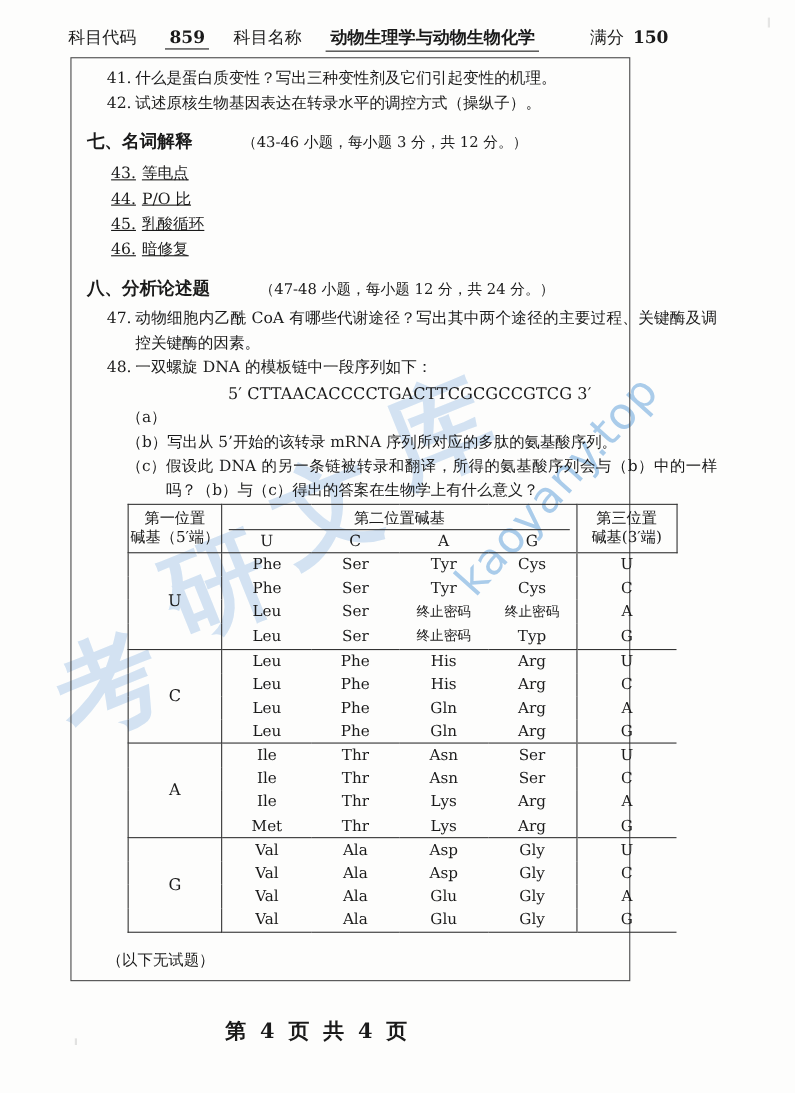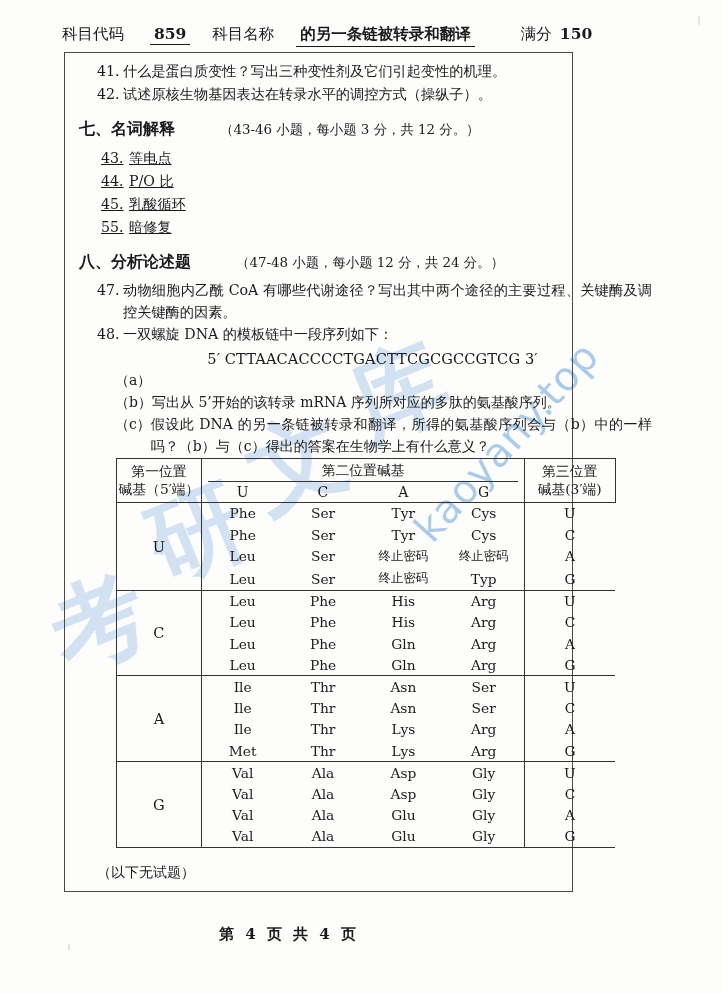--- a/index.html
+++ b/index.html
@@ -241,21 +241,21 @@
     padding-left: 18px;
   }
 
   
   .page-footer {
     position: absolute;
     left: 0;
     top: 925px;
     width: 578px;
     text-align: center;
-    font-size: 15px;
+    font-size: 19px;
     font-weight: bold;
     letter-spacing: 3px;
     z-index: 5;
   }
 
   .speck {
     position: absolute;
     background: #b8b8b8;
     z-index: 2;
   }
@@ -273,21 +273,21 @@
   <div class="wm-url">kaoyany.top</div>
 </div>
 
 <div class="doc-header">
   <span class="lbl">科目代码</span>
   <span class="hdr-gap-a"></span>
   <span class="val">859</span>
   <span class="hdr-gap-b"></span>
   <span class="lbl">科目名称</span>
   <span class="hdr-gap-b"></span>
-  <span class="val">的另一条链被转录和翻译</span>
+  <span class="val">动物生理学与动物生物化学</span>
   <span class="hdr-gap-c"></span>
   <span class="lbl">满分</span>
   <span class="val-plain">150</span>
 </div>
 
 <div class="exam-box">
   <div class="content">
 
     <div class="q-line">
       <span class="q-num">41.</span>
@@ -308,21 +308,21 @@
     </div>
     <div class="term-line">
       <span class="q-num">44.</span>
       <span class="q-text">P/O 比</span>
     </div>
     <div class="term-line">
       <span class="q-num">45.</span>
       <span class="q-text">乳酸循环</span>
     </div>
     <div class="term-line">
-      <span class="q-num">55.</span>
+      <span class="q-num">46.</span>
       <span class="q-text">暗修复</span>
     </div>
 
     <div class="section-head">
       <span>八、分析论述题</span><span class="sh-sub">（47-48 小题，每小题 12 分，共 24 分。）</span>
     </div>
 
     <div class="q-line">
       <span class="q-num">47.</span>
       <span class="q-text">动物细胞内乙酰 CoA 有哪些代谢途径？写出其中两个途径的主要过程、关键酶及调控关键酶的因素。</span>

